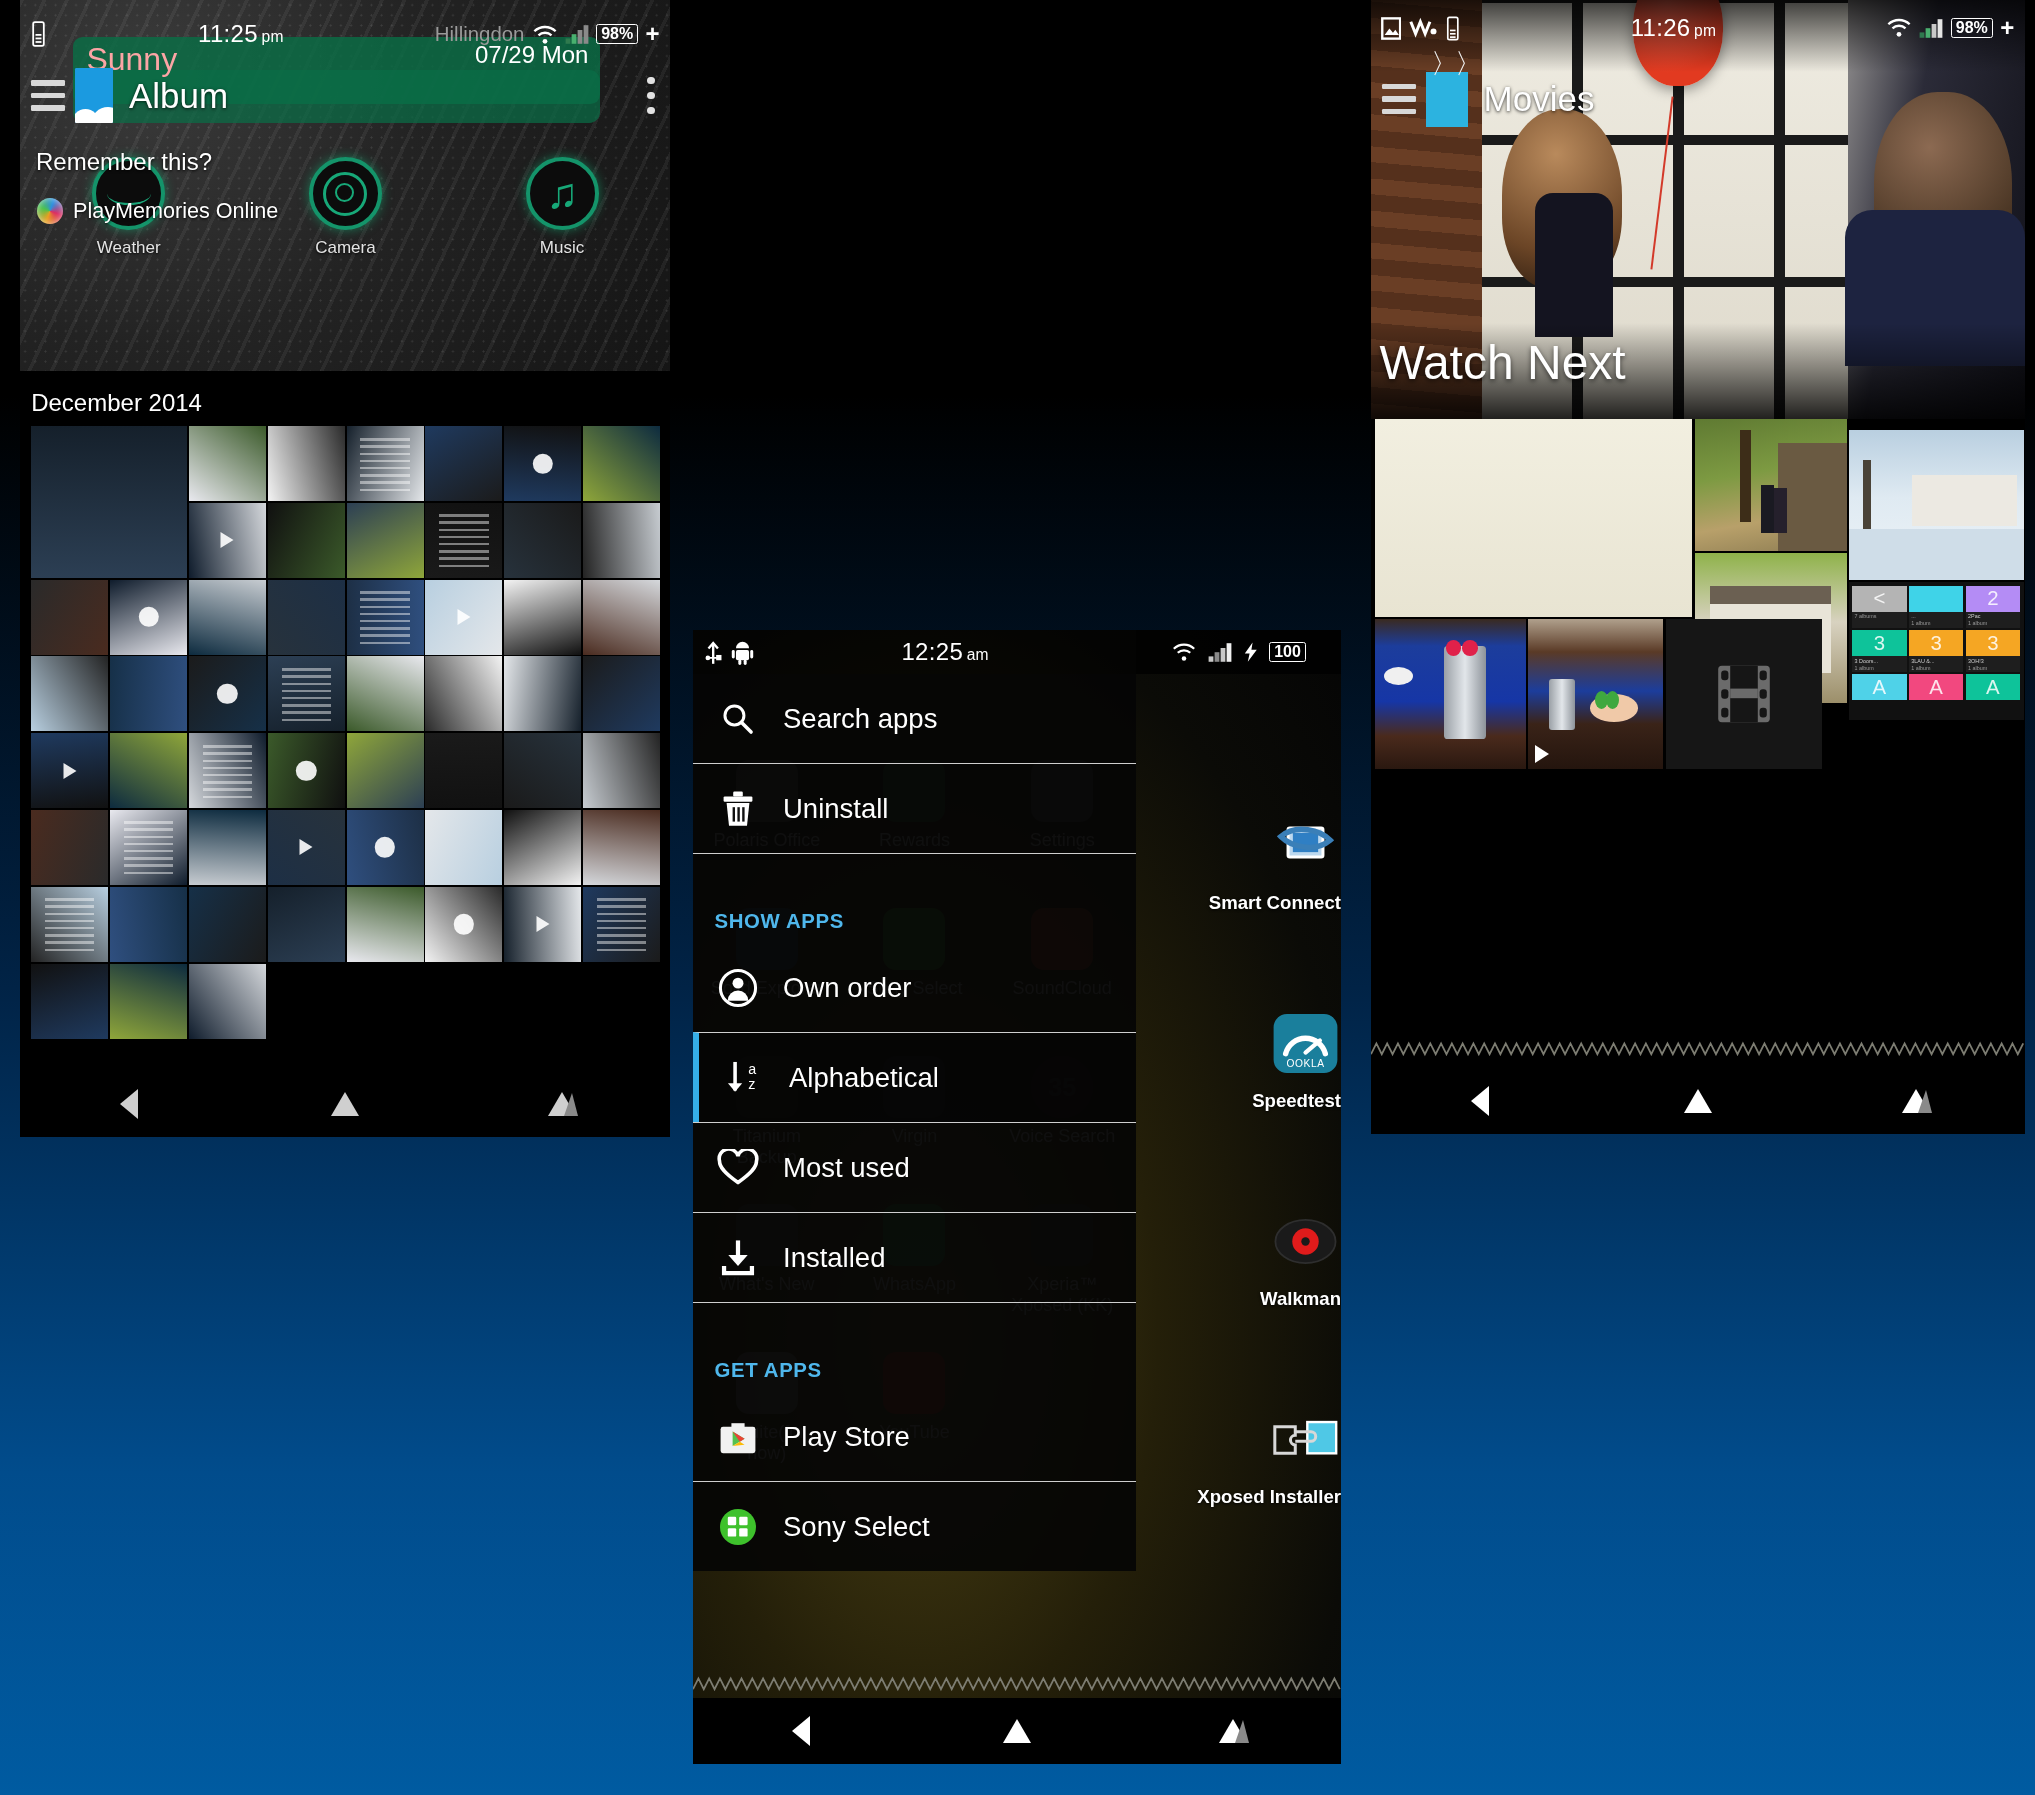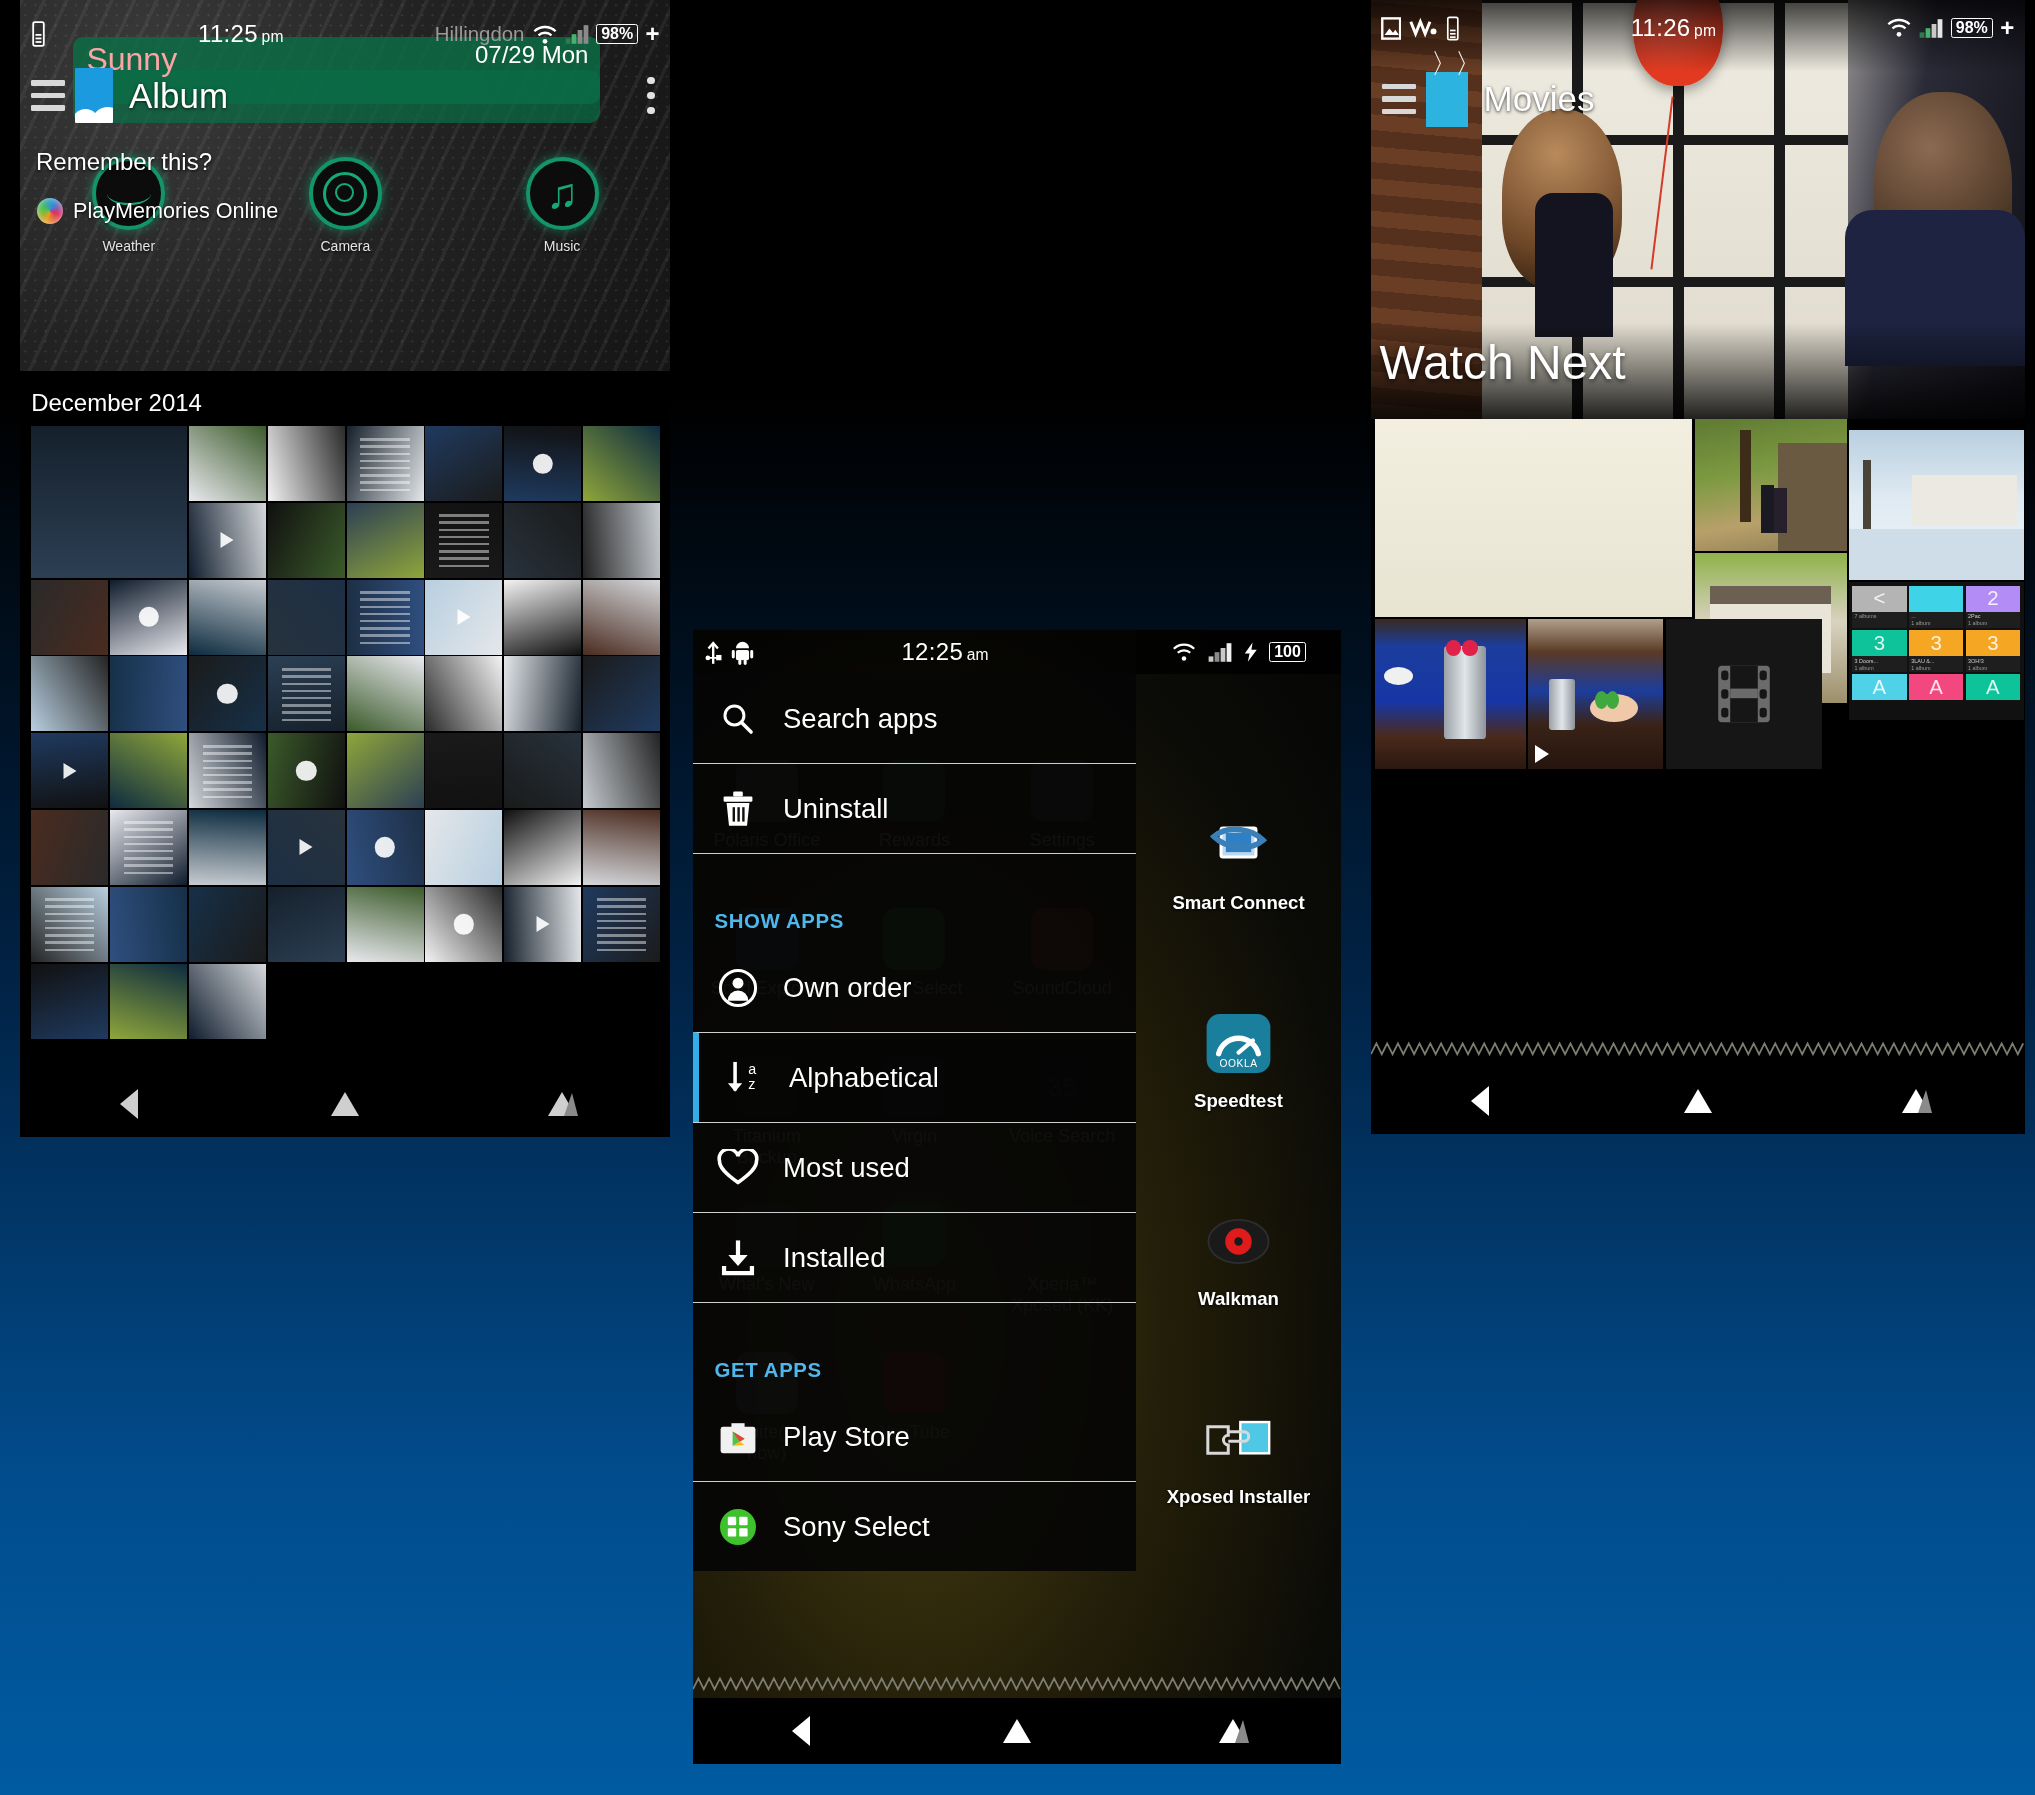--- a/index.html
+++ b/index.html
@@ -50,21 +50,21 @@
   .pmo{position:absolute;left:17px;top:198px;display:flex;align-items:center;gap:9.6px;}
   .pmo .orb{width:26px;height:26px;border-radius:50%;
      background:conic-gradient(from 200deg,#e8a020,#4cc24c,#2d8fe0,#dd2d63,#e8a020);
      box-shadow:inset 0 0 6px rgba(255,255,255,.6);}
   .pmo span{font-size:21.6px;color:#fff;text-shadow:0 1.2px 3px #000;}
 
   .dockrow{position:absolute;left:0;top:157px;width:100%;height:120px;display:flex;}
   .dock{flex:1;display:flex;flex-direction:column;align-items:center;}
   .dock .circ{width:65px;height:65px;border-radius:50%;background:#0c0c0c;border:4.2px solid #14946a;
     box-shadow:0 0 10.8px rgba(20,180,120,.55);display:flex;align-items:center;justify-content:center;}
-  .dock .lab{margin-top:8.4px;font-size:14px;color:#e4e4e4;text-shadow:0 1.2px 2.4px #000;}
+  .dock .lab{margin-top:8.4px;font-size:17px;color:#e4e4e4;text-shadow:0 1.2px 2.4px #000;}
   .ring{width:38px;height:38px;border-radius:50%;border:3px solid #17a878;}
   .ring:after{content:"";display:block;width:15.6px;height:15.6px;margin:8.4px;border-radius:50%;border:2.4px solid #17a878;}
   .note{font-size:43px;color:#17a878;line-height:.85;}
   .hill{width:44px;height:20.4px;border-bottom:2.4px solid #1aa77a;border-radius:50%;}
 
   .monthlabel{position:absolute;left:10.8px;top:389px;font-size:24px;color:#fff;}
   .grid{position:absolute;left:10.8px;top:426px;width:629px;height:605px;display:grid;
     grid-template-columns:repeat(8,1fr);grid-auto-rows:75px;gap:1.8px;}
   .cell{background:#202020;overflow:hidden;position:relative;}
   .cell.big{grid-column:span 2;grid-row:span 2;}
@@ -93,21 +93,21 @@
   .mrow .mi{width:90px;display:flex;justify-content:center;align-items:center;}
   .mrow .mt{font-size:27.5px;color:#fff;}
   .mrow.sel{border-left:6.6px solid #35aee8;background:rgba(5,5,5,.82);}
   .sect{height:90px;display:flex;align-items:flex-end;padding-left:21.6px;box-sizing:border-box;padding-bottom:9.6px;
     border-top:1.2px solid #cfcfcf;}
   .sect span{font-size:20.4px;font-weight:bold;color:#4fb7ec;letter-spacing:0.6px;}
   svg.ic{display:block;}
   .side{position:absolute;right:0;top:0;width:205px;height:100%;}
   .side .sb{position:absolute;left:0;top:0;width:100%;height:44px;display:flex;align-items:center;justify-content:center;gap:10.8px;color:#fff;background:rgba(0,0,0,.45);}
   .sideapps{position:absolute;left:0;top:180px;width:100%;}
-  .sapp{height:198px;display:flex;flex-direction:column;align-items:center;justify-content:flex-start;}
+  .sapp{height:198px;display:flex;flex-direction:column;align-items:flex-end;justify-content:flex-start;}
   .sapp .si{width:71px;height:71px;display:flex;align-items:center;justify-content:center;}
   .sapp .sl{margin-top:10.8px;font-size:18.6px;color:#fff;font-weight:bold;text-shadow:0 1.2px 3px #000;}
   .zigzag{position:absolute;left:0;bottom:72px;width:100%;height:15.6px;overflow:hidden;}
 
   
   #movies{left:1371px;top:0;width:654px;height:1134px;}
   .mv-hero{position:absolute;left:0;top:0;width:100%;height:419px;overflow:hidden;}
   .mv-statusbar{position:absolute;left:0;top:6px;width:100%;height:44px;display:flex;align-items:center;color:#fff;z-index:6;}
   .mv-appbar{position:absolute;left:0;top:66px;width:100%;height:66px;display:flex;align-items:center;z-index:6;}
   .mv-icon{width:42px;height:55px;background:#2cb3e0;position:relative;}

